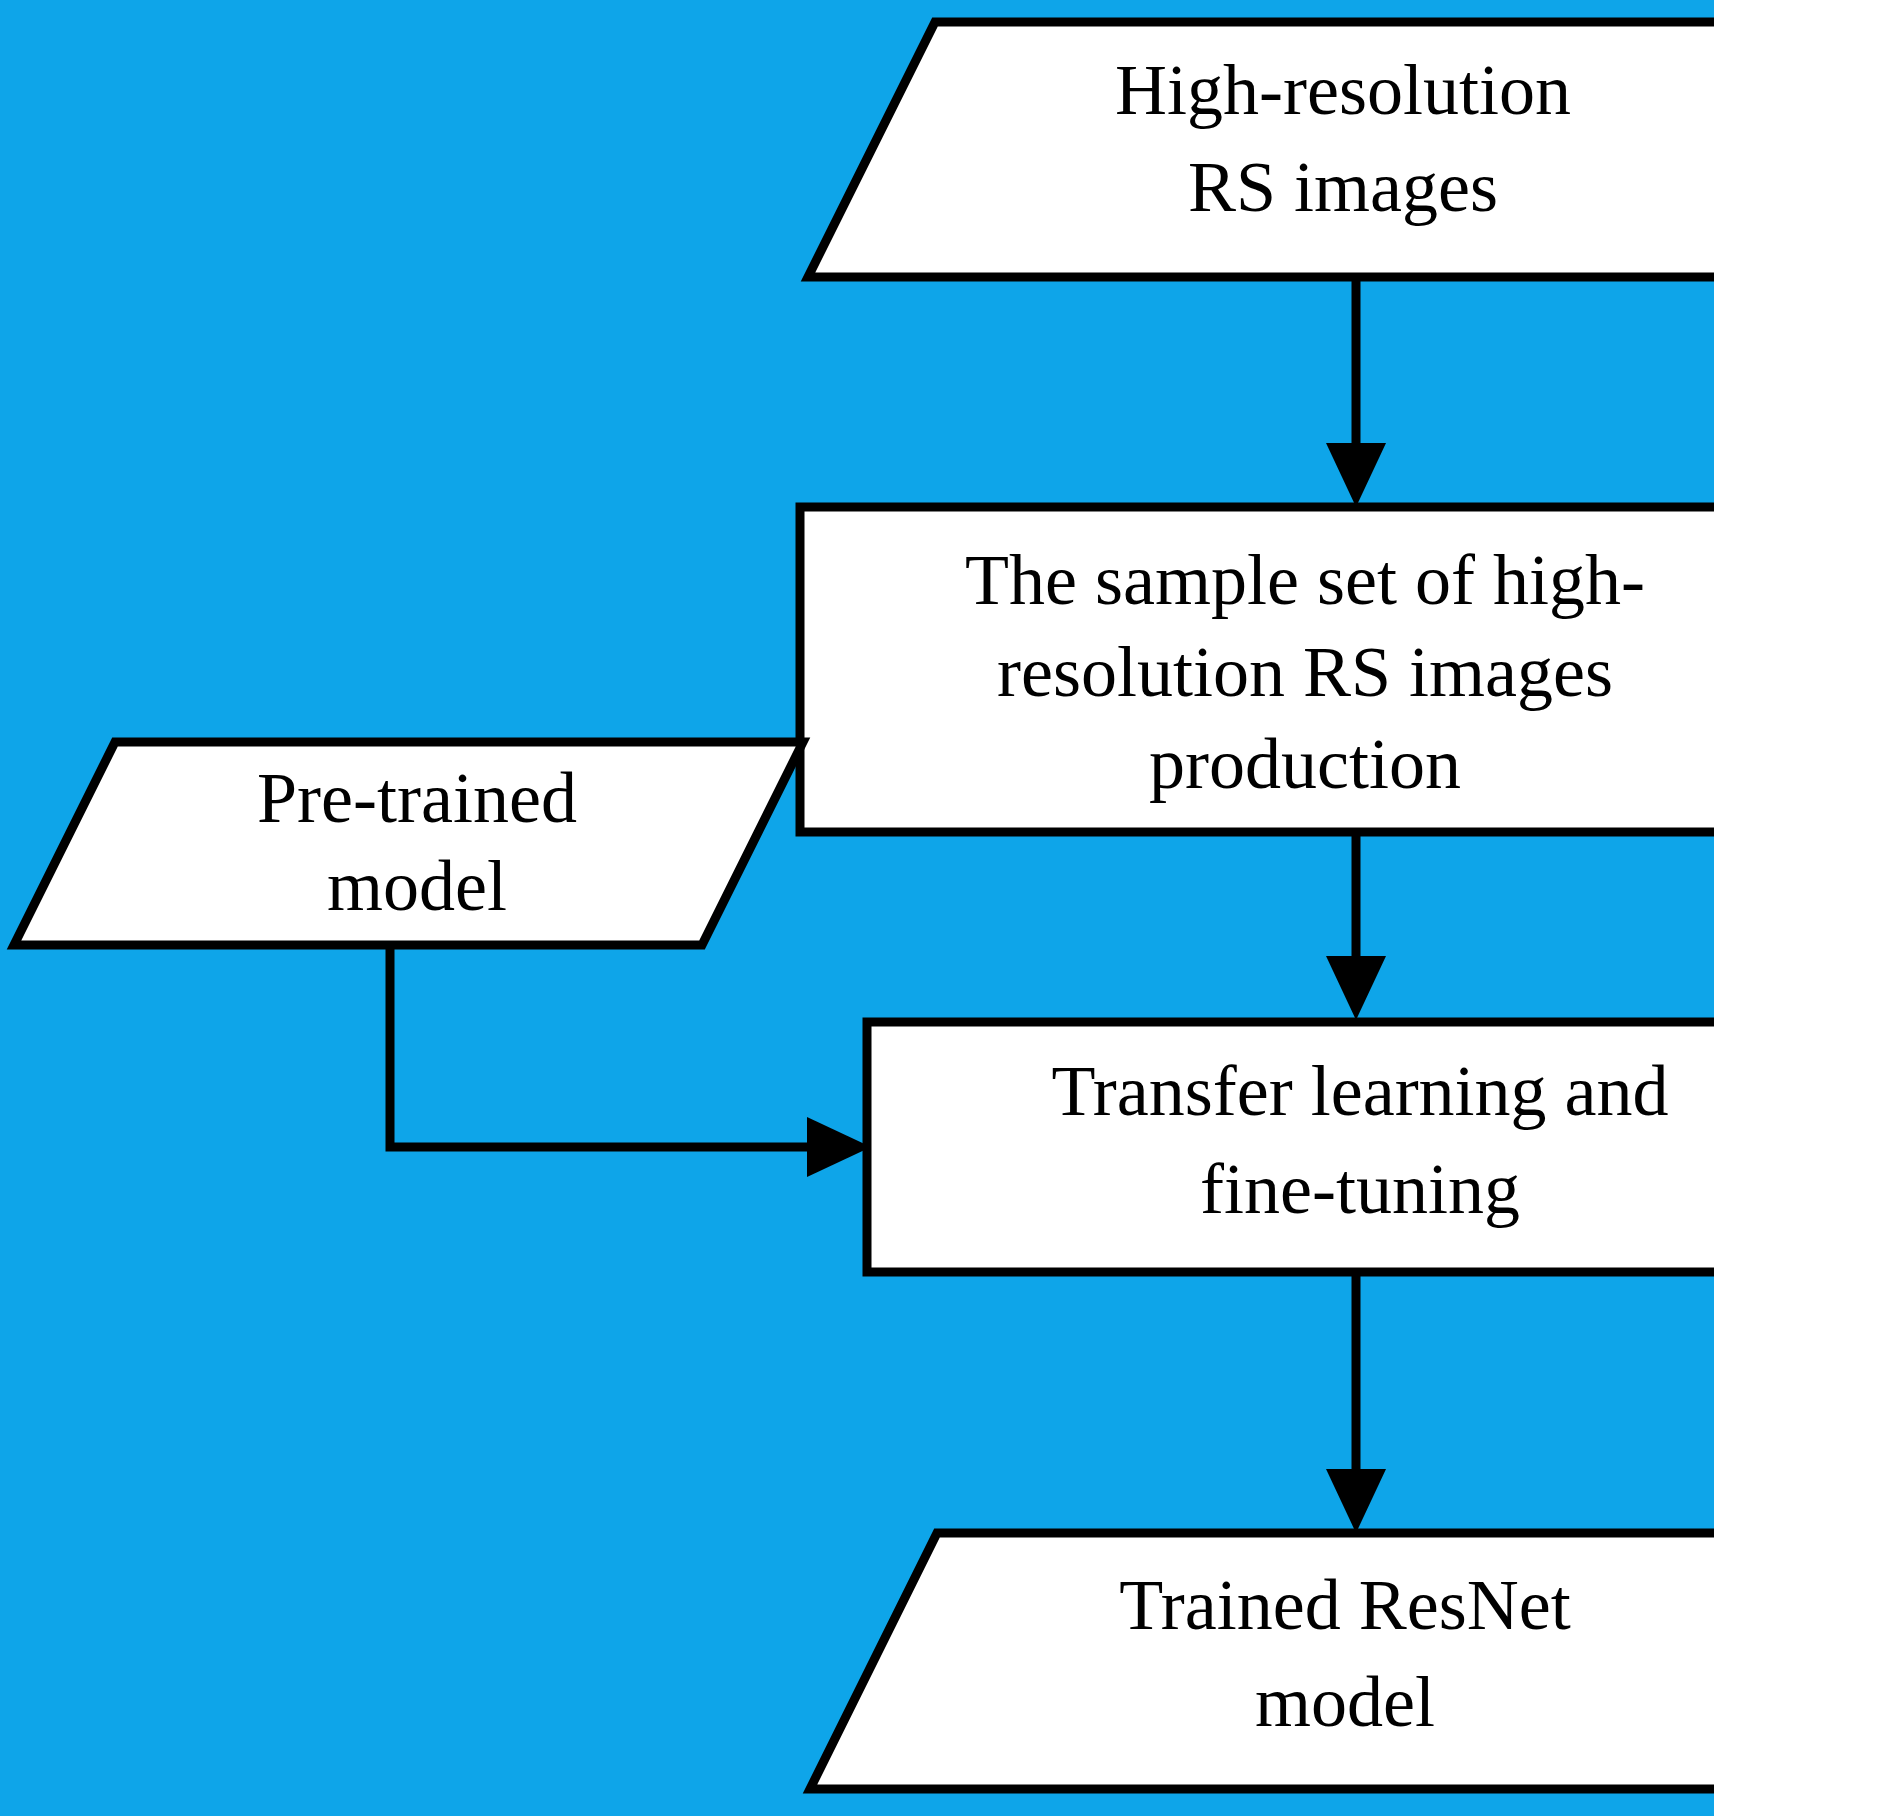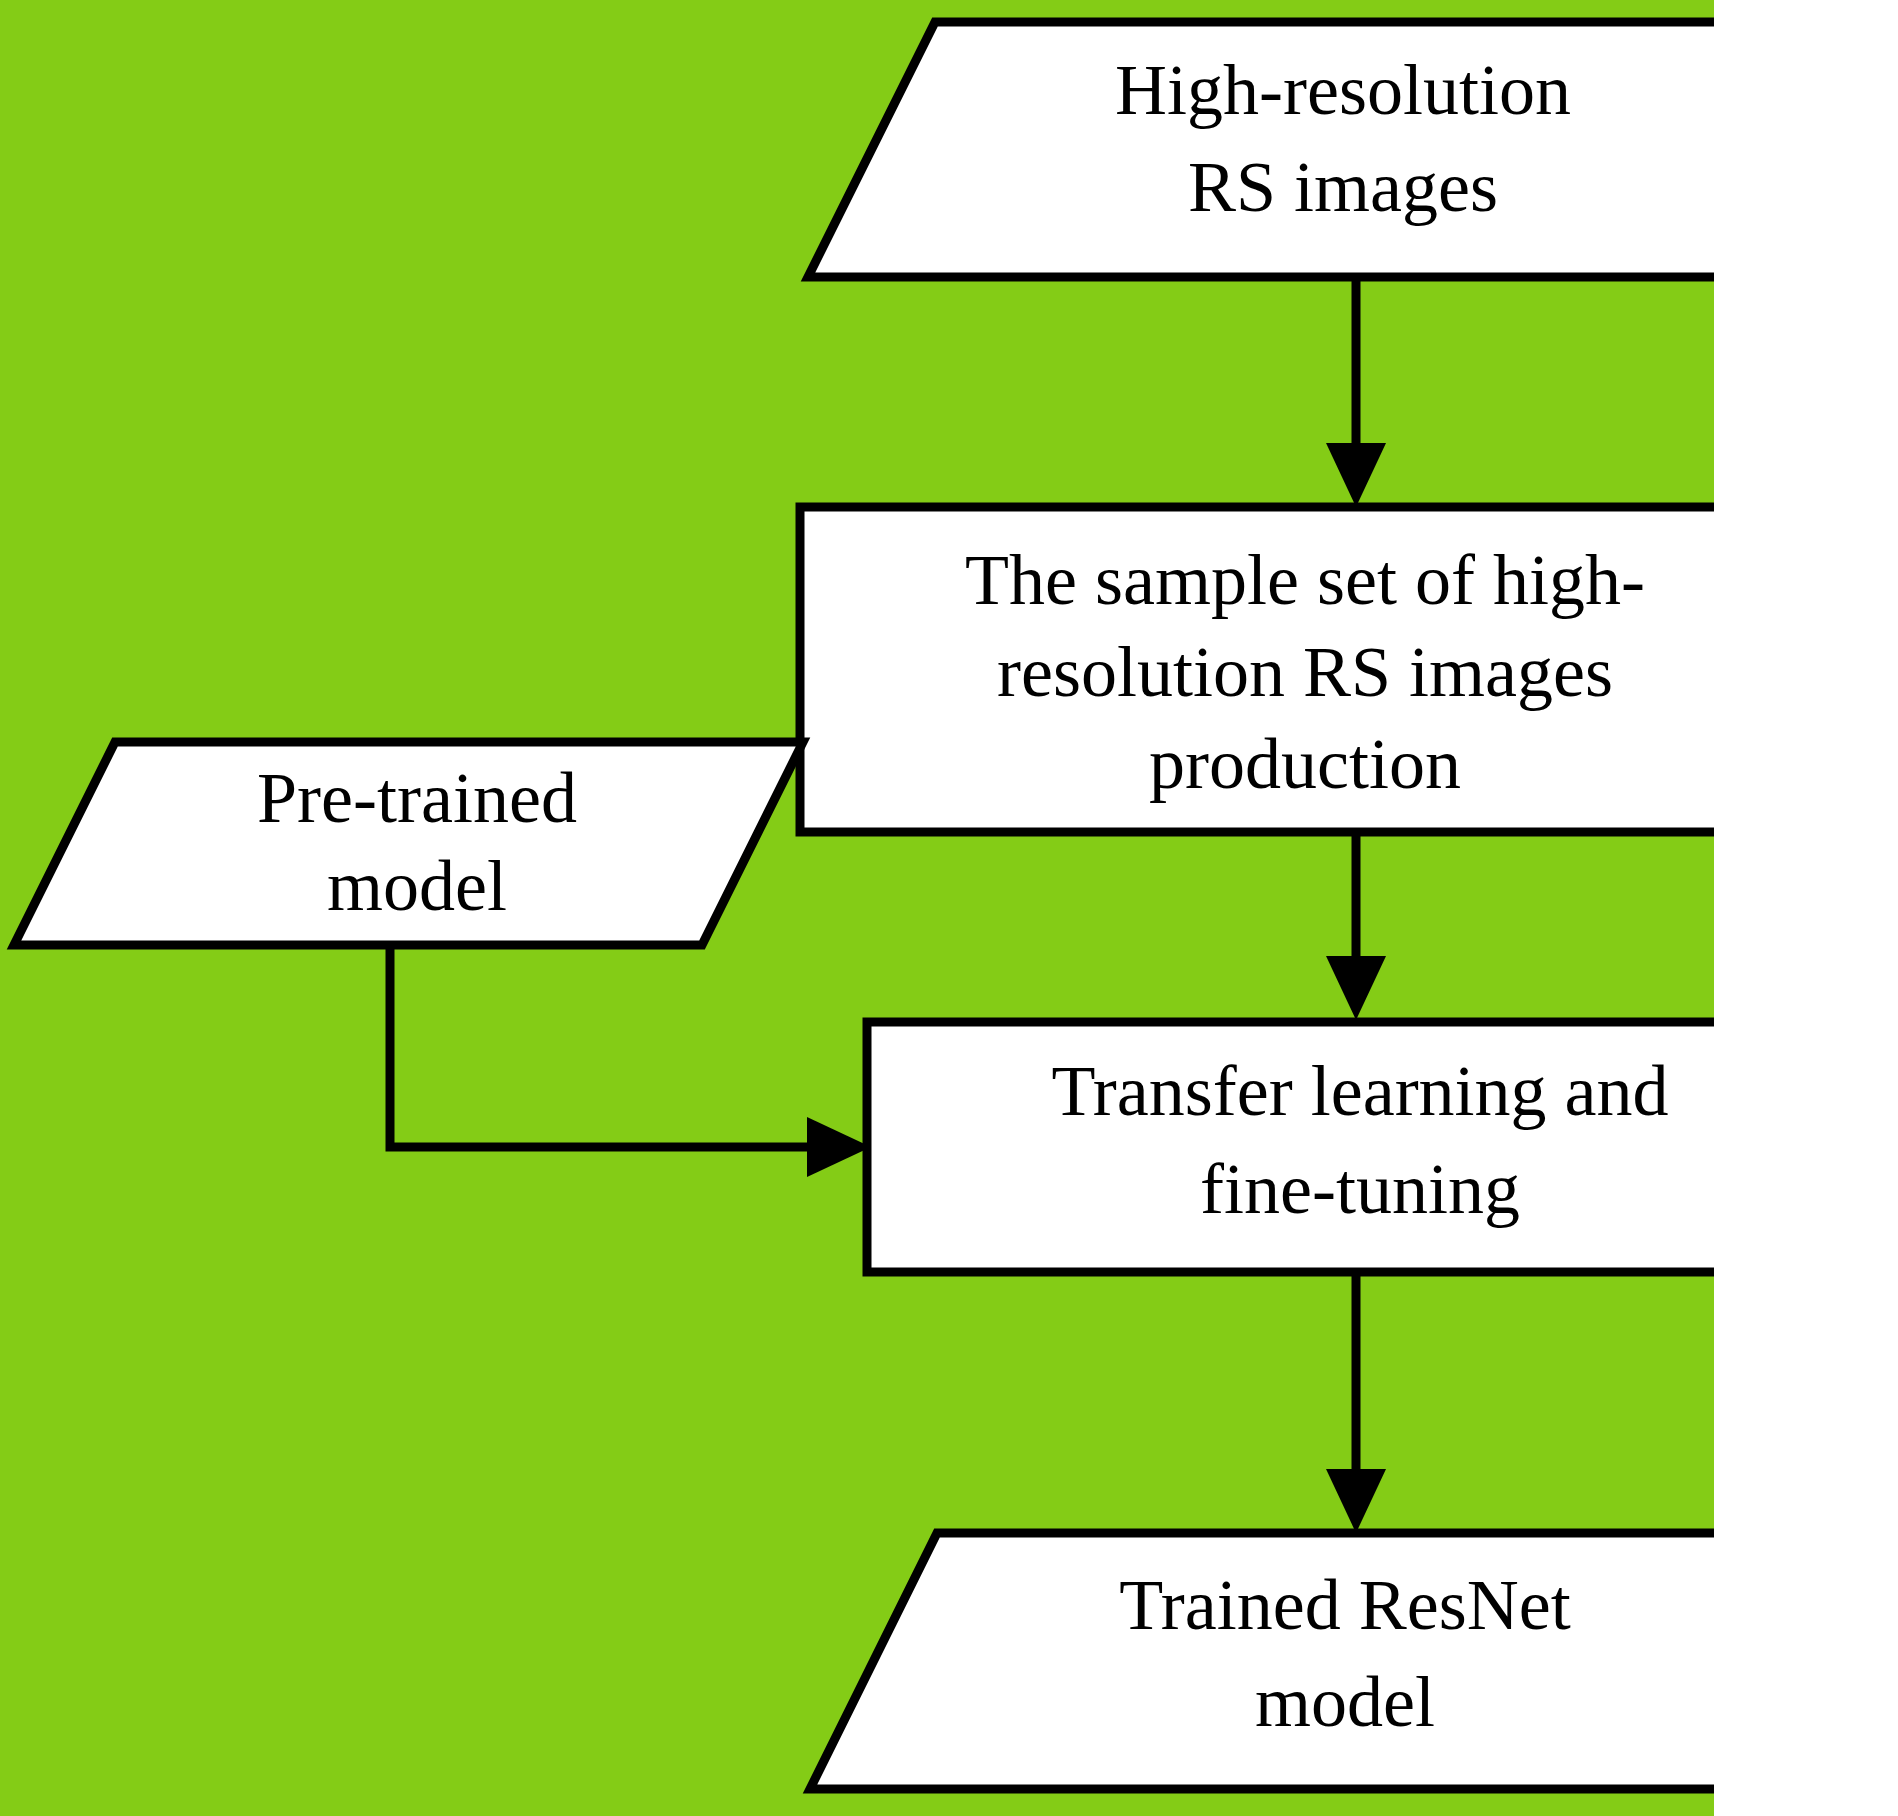--- a/index.html
+++ b/index.html
@@ -7,21 +7,21 @@
     padding: 0;
     background: #ffffff;
   }
   body {
     font-family: "Liberation Serif", "DejaVu Serif", serif;
   }
   #canvas {
     position: relative;
     width: 1714px;
     height: 1816px;
-    background: #84cc16;
+    background: #0ea5e9;
     overflow: hidden;
   }
   svg.flow {
     display: block;
     width: 1898px;
     height: 1816px;
   }
   .node-shape {
     fill: #ffffff;
     stroke: #000000;

